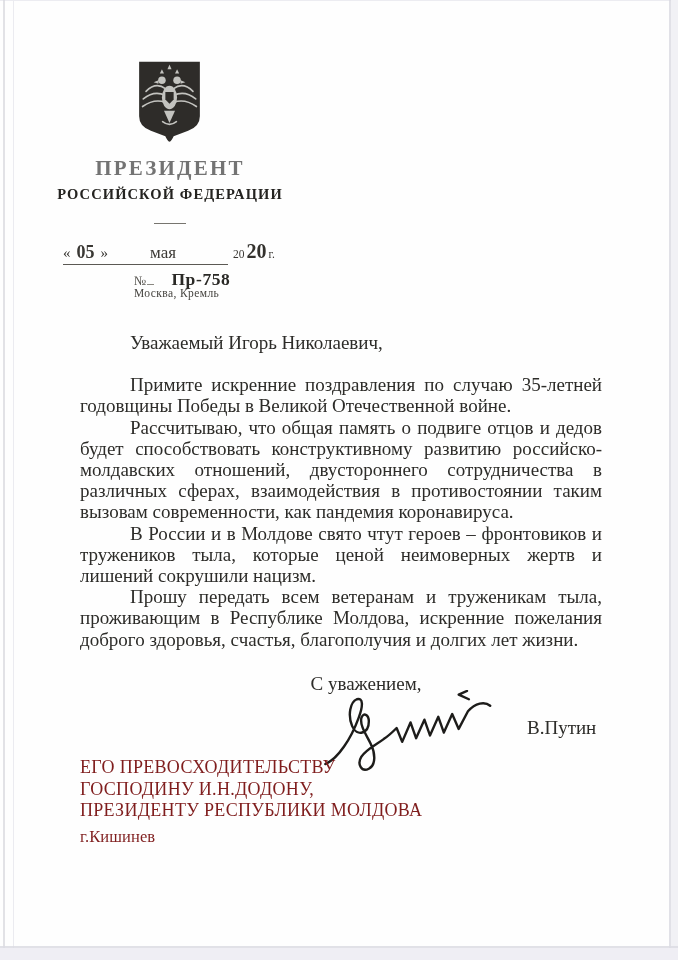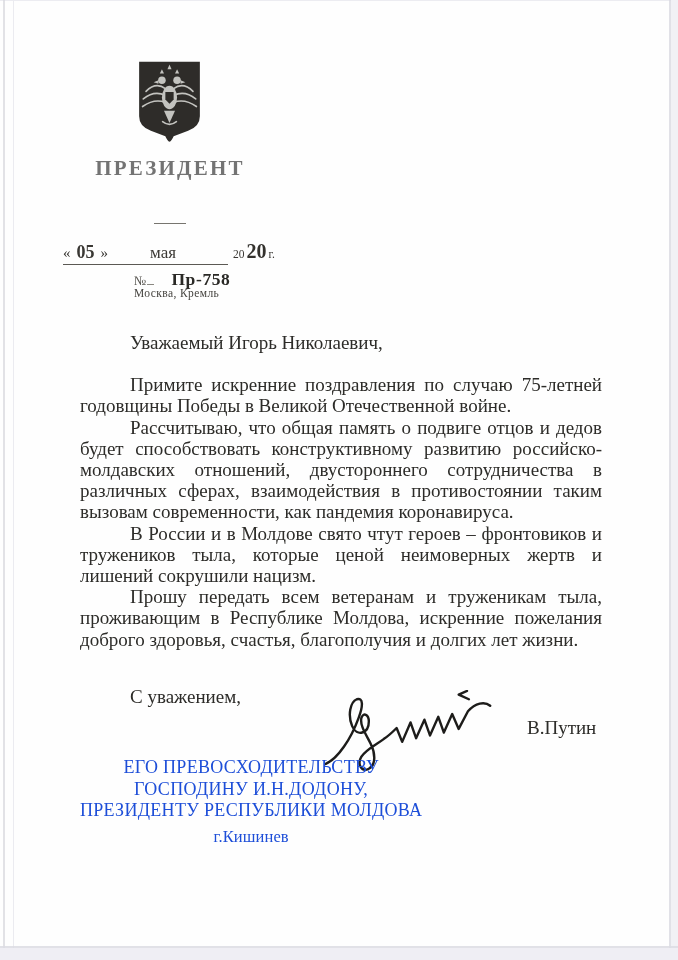--- a/index.html
+++ b/index.html
@@ -71,30 +71,30 @@
     font-size: 11.5px; letter-spacing: .4px; color: #45433f;
   }
 
   
   .body {
     position: absolute; left: 80px; top: 332px; width: 522px;
     font-size: 19px; line-height: 21.2px; color: #2d2c29;
   }
   .salutation { text-indent: 50px; margin-bottom: 21px; }
   .body p { text-indent: 50px; text-align: justify; margin: 0; }
-  .closing { text-indent: 50px; margin-top: 36px; }
+  .closing { text-indent: 50px; margin-top: 23px; text-align: center; }
 
   
   .signature { position: absolute; left: 314px; top: 690px; width: 206px; height: 88px; }
   .signer { position: absolute; left: 527px; top: 717px; font-size: 19px; color: #2d2c29; }
 
   
   .addressee {
     position: absolute; left: 80px; top: 757px;
-    font-size: 18px; line-height: 21.5px; letter-spacing: .3px; color: #1d4ed8; text-align: center;
+    font-size: 18px; line-height: 21.5px; letter-spacing: .3px; color: #7f1d1d;
   }
   .addressee .city { font-size: 16.5px; margin-top: 4px; letter-spacing: .1px; }
 </style>
 </head>
 <body>
 
 <div class="scan">
 
   <div class="edge edge-top"></div>
   <div class="edge edge-left-line"></div>
@@ -123,20 +123,21 @@
       <path d="M36,20 l3,-6 3,6 z"></path>
       <path d="M58,20 l3,-6 3,6 z"></path>
       <path d="M47,14 l3,-7 3,7 z"></path>
       <ellipse cx="50" cy="55" rx="11" ry="17"></ellipse>
       <path d="M42,74 L50,92 L58,74 Z"></path>
     </g>
     <path d="M44,47 h12 v11 l-6,6 -6,-6 z" fill="#2e2c29"></path>
   </svg>
 
   <div class="lh-title">ПРЕЗИДЕНТ</div>
+  <div class="lh-subtitle">РОССИЙСКОЙ ФЕДЕРАЦИИ</div>
   <div class="lh-divider"></div>
 
   <div class="dateline">
     <span class="date-rule">
       <span class="q-open">«</span>
       <span class="day">05</span>
       <span class="q-close">»</span>
       <span class="month">мая</span>
     </span>
     <span class="year-century">20</span>
@@ -147,21 +148,21 @@
   <div class="refline">
     <span class="ref-sign">№</span>
     <span class="ref-dash"></span>
     <span class="ref-num">Пр-758</span>
   </div>
 
   <div class="placeline">Москва, Кремль</div>
 
   <div class="body">
     <div class="salutation">Уважаемый Игорь Николаевич,</div>
-    <p>Примите искренние поздравления по случаю 75-летней годовщины Победы в Великой Отечественной войне.</p>
+    <p>Примите искренние поздравления по случаю 35-летней годовщины Победы в Великой Отечественной войне.</p>
     <p>Рассчитываю, что общая память о подвиге отцов и дедов будет способствовать конструктивному развитию российско-молдавских отношений, двустороннего сотрудничества в различных сферах, взаимодействия в противостоянии таким вызовам современности, как пандемия коронавируса.</p>
     <p>В России и в Молдове свято чтут героев – фронтовиков и тружеников тыла, которые ценой неимоверных жертв и лишений сокрушили нацизм.</p>
     <p>Прошу передать всем ветеранам и труженикам тыла, проживающим в Республике Молдова, искренние пожелания доброго здоровья, счастья, благополучия и долгих лет жизни.</p>
     <div class="closing">С уважением,</div>
   </div>
 
   <svg class="signature" viewBox="0 0 210 95" xmlns="http://www.w3.org/2000/svg">
     <g stroke="#1d1c1a" stroke-width="2.6" fill="none" stroke-linecap="round" stroke-linejoin="round">
       <path d="M6,80
                C20,74 34,52 42,30

